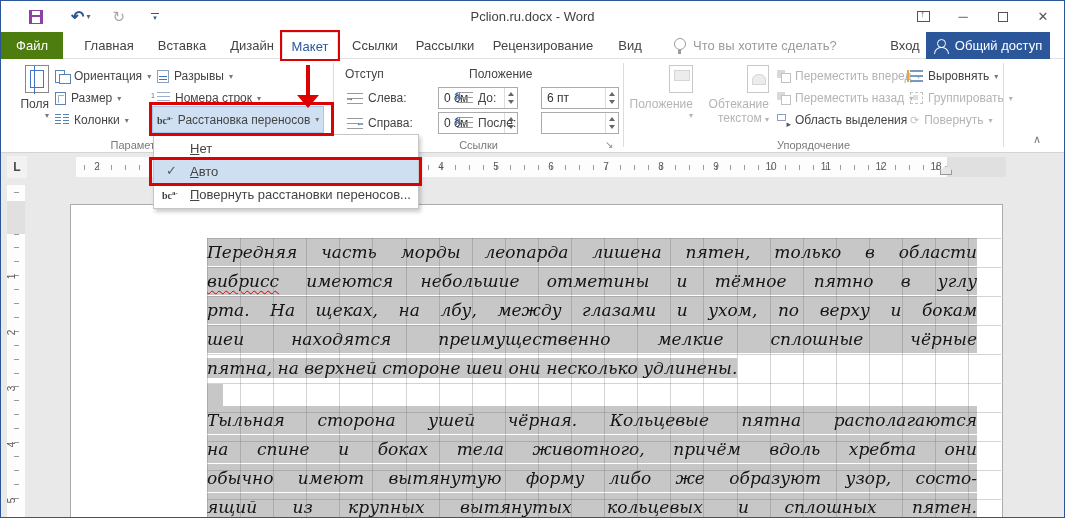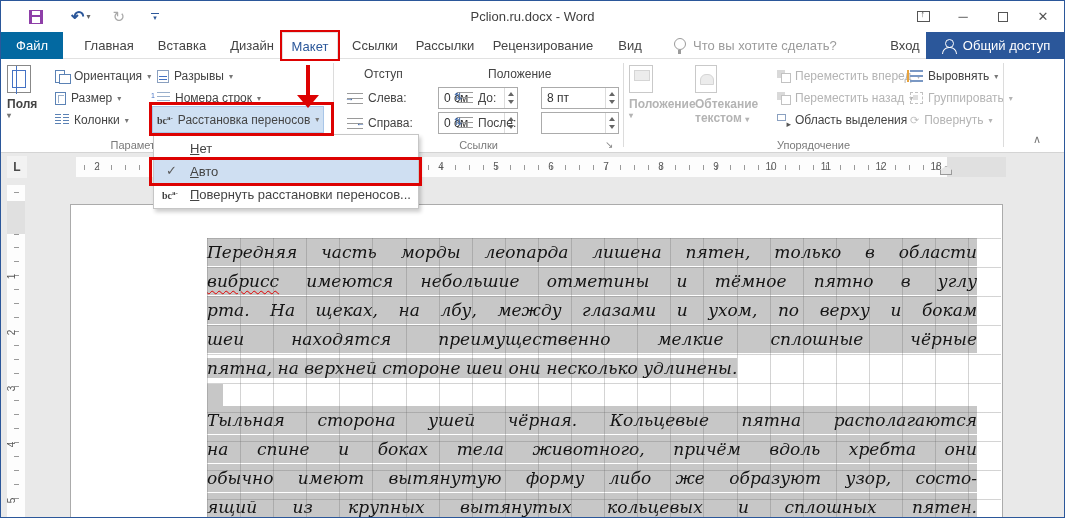--- a/index.html
+++ b/index.html
@@ -24,42 +24,42 @@
   .title-text { position:absolute; left:0; right:0; top:8px; text-align:center; font-size:13px; color:#3f3f3f; }
   .winctl { position:absolute; right:4px; top:0; height:31px; display:flex; align-items:center; gap:6px; }
   .wbtn { width:34px; height:26px; display:flex; align-items:center; justify-content:center; color:#555; font-size:13px; }
   .ribopt-box { width:13px; height:11px; border:1px solid #555; position:relative; }
   .ribopt-box::after { content:"↑"; position:absolute; left:3px; top:-3px; font-size:9px; color:#555; }
   .maxi-box { width:10px; height:10px; border:1px solid #555; }
 
   
   .tabrow { position:absolute; left:0; top:31px; width:100%; height:27px; background:#fff; border-bottom:1px solid #e1e1e1; }
   .tab { position:absolute; top:0; height:27px; display:flex; align-items:center; justify-content:center; font-size:13px; color:#444; }
-  .tab-file { background:#0369a1; color:#fff; }
+  .tab-file { background:#4d7c0f; color:#fff; }
   .tab-active { background:#fff; color:#2b579a; border:1px solid #e1e1e1; border-bottom:none; z-index:2;
                 outline:2px solid #dd0202; outline-offset:0px; }
   .tellme { color:#9b9b9b; }
   .bulb { width:12px; height:16px; position:relative; }
   .bulb::before { content:""; position:absolute; left:1px; top:0; width:10px; height:10px; border:1.5px solid #9b9b9b; border-radius:50%; }
   .bulb::after { content:""; position:absolute; left:4.5px; bottom:0px; width:3px; height:4px; background:#9b9b9b; }
   .share-btn { background:#2b579a; color:#fff; gap:7px; }
   .person { width:14px; height:14px; position:relative; }
   .person::before { content:""; position:absolute; left:3px; top:0; width:7px; height:7px; border:1.5px solid #fff; border-radius:50%; }
   .person::after { content:""; position:absolute; left:0px; bottom:-1px; width:13px; height:6px; border:1.5px solid #fff; border-bottom:none; border-radius:7px 7px 0 0; }
 
   
   .ribbon { position:absolute; left:0; top:58px; width:100%; height:94px; background:#fff; border-bottom:1px solid #d4d4d4; }
-  .rabs { position:absolute;margin-left:19px; }
+  .rabs { position:absolute; }
   .sep { position:absolute; top:4px; height:84px; width:1px; background:#dcdcdc; }
   .grp-label { position:absolute; top:80px; font-size:11px; color:#7a7a7a; text-align:center; }
   .smallbtn { position:absolute; height:22px; display:flex; align-items:center; gap:5px; font-size:12px; color:#444; padding:0 4px; }
   .smallbtn .lbl { white-space:nowrap; }
   .caret { font-size:8px; color:#777; }
   .disabled, .disabled .lbl, .disabled .caret { color:#b4b4b4 !important; }
-  .bigbtn { position:absolute; display:flex; flex-direction:column; align-items:flex-start; justify-content:flex-start; font-size:12px; color:#444; text-align:center;font-weight:bold; }
+  .bigbtn { position:absolute; display:flex; flex-direction:column; align-items:flex-end; justify-content:flex-start; font-size:12px; color:#444; text-align:center; }
   .bigbtn .lbl { line-height:14px; }
   .highlighted { background:#cfe0f3; border:1px solid #a9c6e8; }
 
   
   .ic { display:inline-block; flex:none; }
   .margins-ic { width:24px; height:28px; border:1px solid #888; background:#fff; position:relative; }
   .margins-ic::before { content:""; position:absolute; left:4px; top:4px; right:4px; bottom:4px; border:1px solid #4472c4; }
   .margins-ic::after { content:""; position:absolute; left:8px; top:0px; width:1px; height:28px; background:#4472c4; }
   .orient-ic { width:14px; height:13px; position:relative; }
   .orient-ic::before { content:""; position:absolute; left:0; top:0; width:8px; height:11px; border:1px solid #5b82b5; background:#fff; }
@@ -207,21 +207,21 @@
     <div class="tab tab-active" style="left:281px;width:56px">Макет</div>
     <div class="tab" style="left:345px;width:58px">Ссылки</div>
     <div class="tab" style="left:409px;width:70px">Рассылки</div>
     <div class="tab" style="left:484px;width:116px">Рецензирование</div>
     <div class="tab" style="left:608px;width:42px">Вид</div>
     <div class="tab tellme" style="left:668px;width:20px">
         <span class="bulb"></span>
       </div>
     <div class="tab tellme" style="left:692px;width:160px;justify-content:flex-start">Что вы хотите сделать?</div>
     <div class="tab" style="left:884px;width:40px">Вход</div>
-    <div class="tab share-btn" style="left:925px;width:140px">
+    <div class="tab share-btn" style="left:925px;width:124px">
       <span class="person"></span>
       <span>Общий доступ</span>
     </div>
   </div>
 
   <div class="ribbon">
 
     <div class="bigbtn" style="left:6px;top:6px;width:42px">
       <span class="ic margins-ic"></span>
       <span class="lbl" style="margin-top:4px">Поля</span>
@@ -282,21 +282,21 @@
           <span class="tri-up"></span>
           <span class="tri-dn"></span>
         </span>
     </div>
     <div class="rabs" style="left:468px;top:8px;font-size:12px;color:#444">Положение</div>
     <div class="smallbtn" style="left:452px;top:28px">
       <span class="ic sp-ic"></span>
       <span class="lbl">До:</span>
     </div>
     <div class="spin" style="left:540px;top:28px;width:78px">
-      <span class="val">8 пт</span>
+      <span class="val">6 пт</span>
       <span class="arrows">
           <span class="tri-up"></span>
           <span class="tri-dn"></span>
         </span>
     </div>
     <div class="smallbtn" style="left:452px;top:53px">
       <span class="ic sp-ic"></span>
       <span class="lbl">После:</span>
     </div>
     <div class="spin" style="left:540px;top:53px;width:78px">

